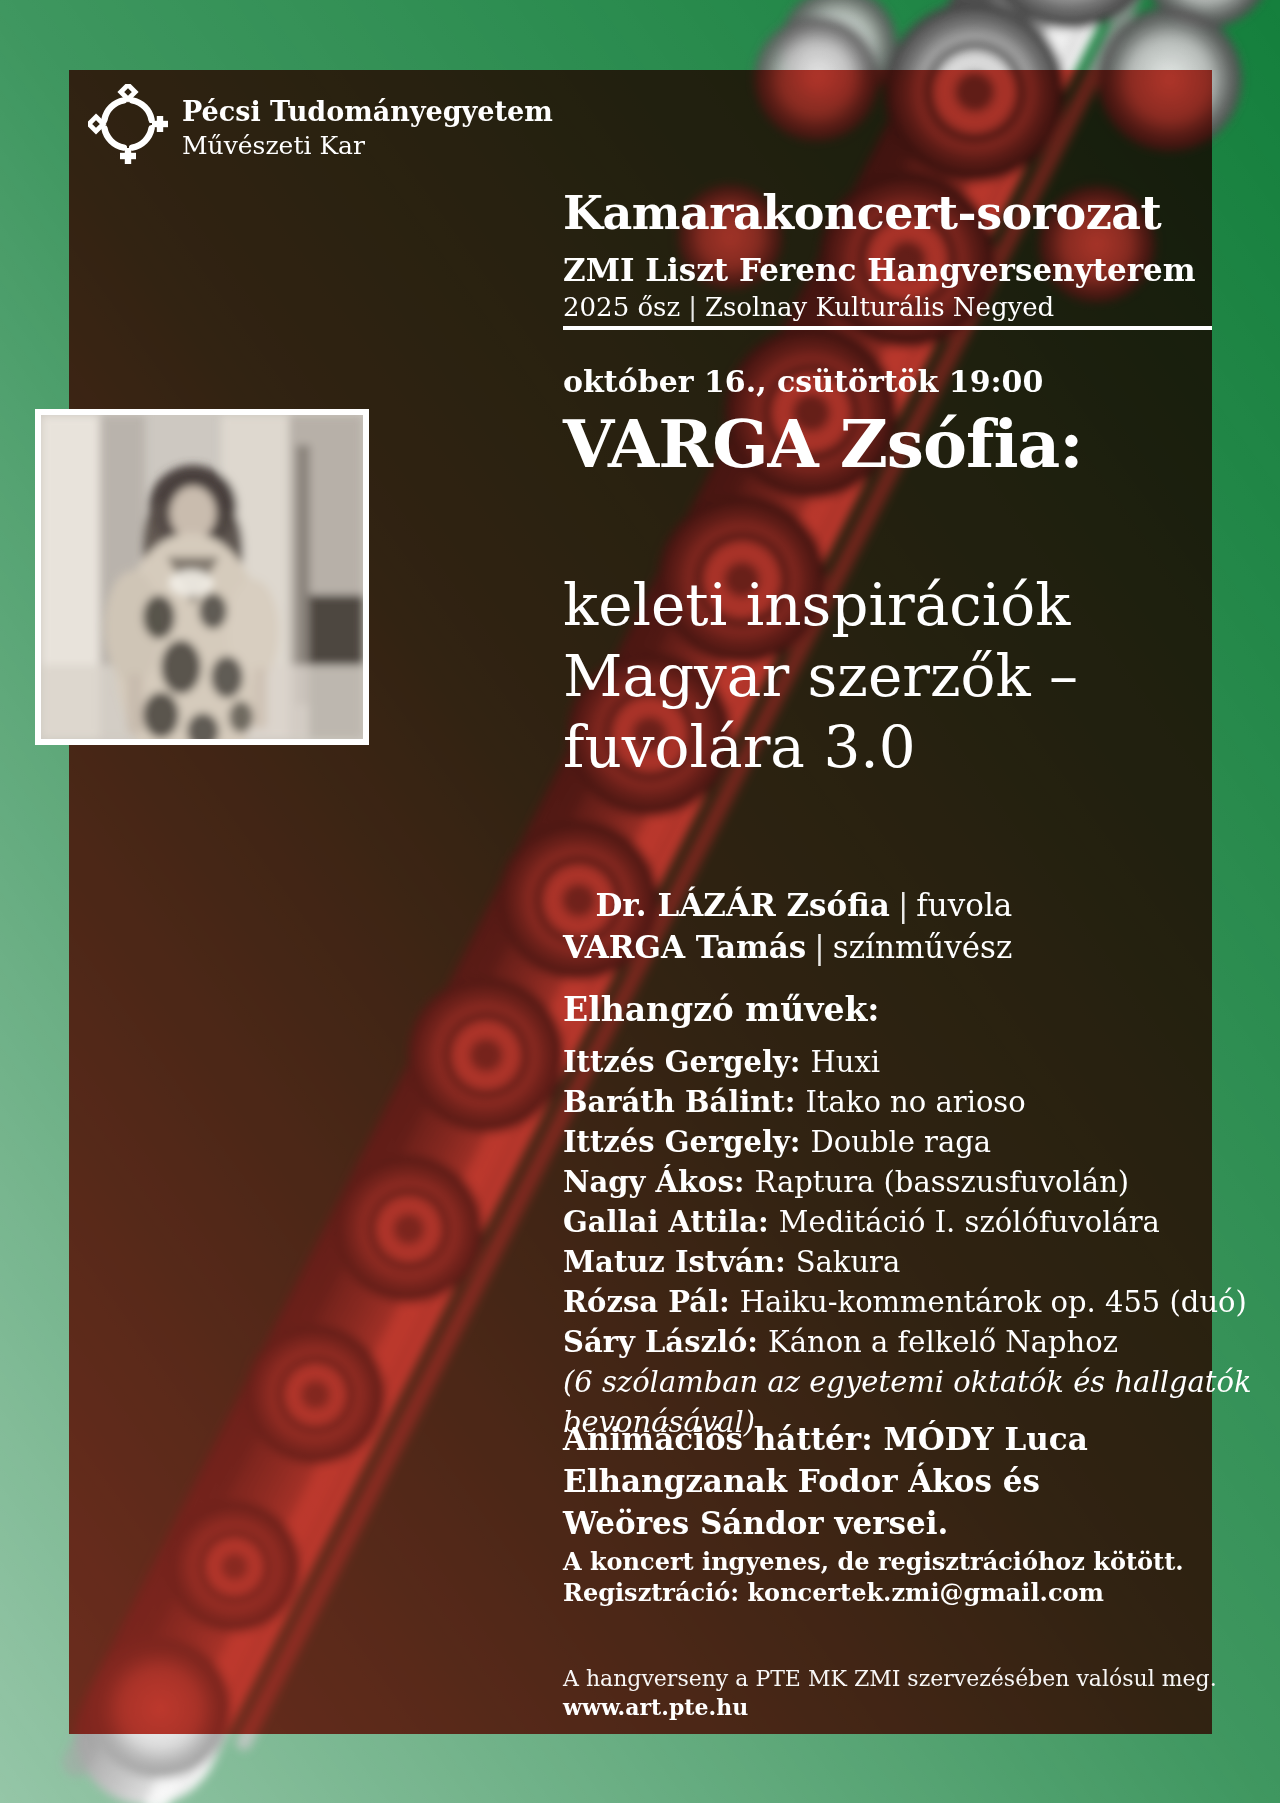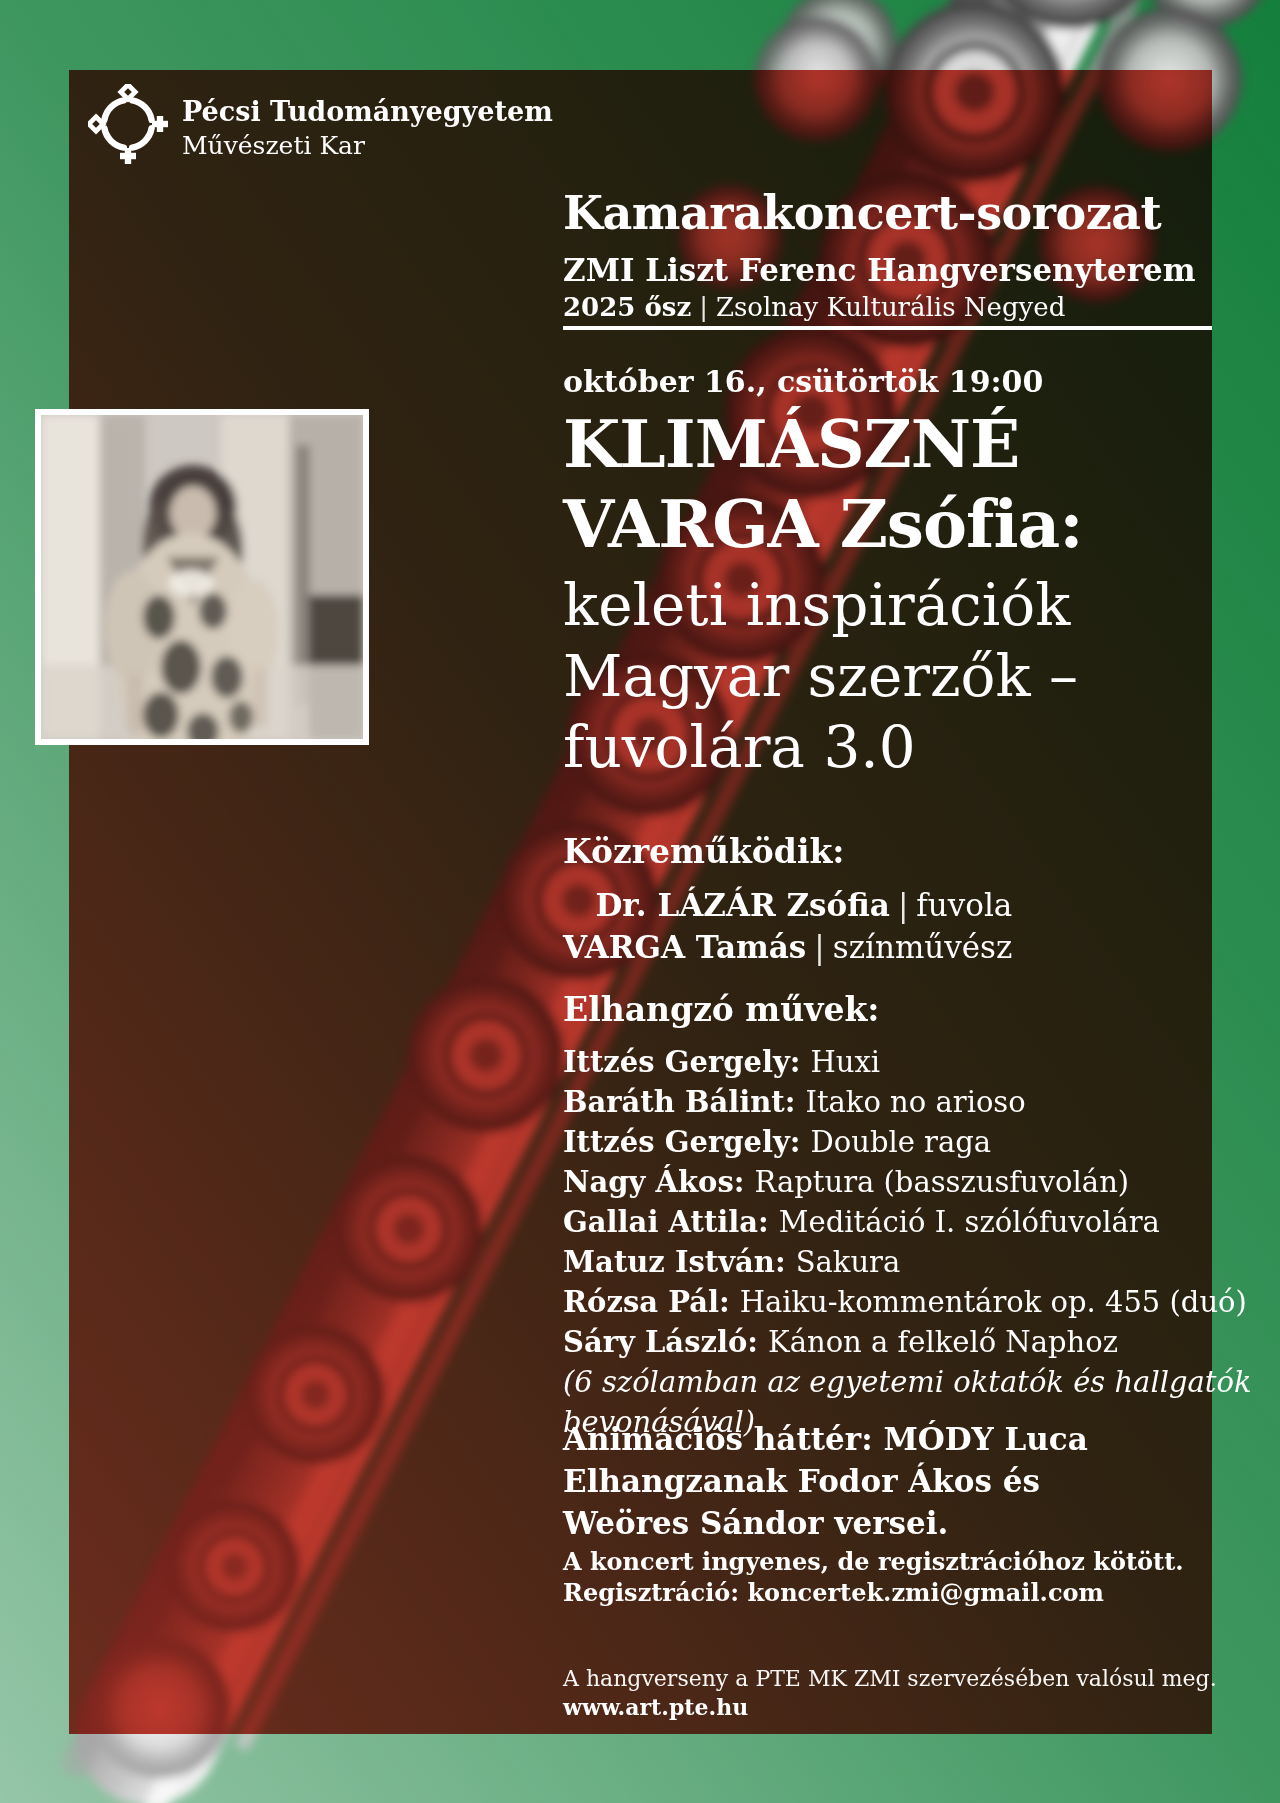--- a/index.html
+++ b/index.html
@@ -21,21 +21,21 @@
   .content{position:absolute;inset:0;z-index:4;color:#ffffff;}
   .abs{position:absolute;white-space:nowrap;}
 
   .logo-mark{left:88px;top:84px;width:80px;height:80px;}
   .logo-org{left:182px;top:96px;font-size:27px;font-weight:bold;}
   .logo-faculty{left:182px;top:131px;font-size:25px;font-weight:normal;}
 
   .series-title{left:563px;top:186px;font-size:46px;font-weight:bold;letter-spacing:-0.5px;}
   .venue{left:563px;top:252px;font-size:31px;font-weight:bold;}
   .season-line{left:563px;top:292px;font-size:26px;}
-  .season-line .b{font-weight:bold;margin-top:20px;}
+  .season-line .b{font-weight:normal;margin-top:20px;}
   .sep{font-weight:normal;opacity:.9;padding:0 8px;}
   .divider{left:563px;top:326px;width:649px;height:4px;background:#ffffff;}
 
   .event-datetime{left:563px;top:364px;font-size:30px;font-weight:bold;}
   .event-title{left:563px;top:404px;font-size:66px;line-height:80px;font-weight:bold;letter-spacing:-1px;}
   .event-subtitle{left:563px;top:570px;font-size:58px;line-height:71px;font-weight:normal;}
 
   .performers-heading{left:563px;top:832px;font-size:33px;font-weight:bold;}
   .performers{left:563px;top:884px;font-size:31px;line-height:42px;text-align:right;}
   .performers .name{font-weight:bold;}
@@ -223,30 +223,28 @@
 
     <div class="abs series-title">Kamarakoncert-sorozat</div>
     <div class="abs venue">ZMI Liszt Ferenc Hangversenyterem</div>
     <div class="abs season-line">
       <span class="b">2025 ősz</span><span class="sep">|</span><span>Zsolnay Kulturális Negyed</span>
     </div>
     <div class="abs divider"></div>
 
     <div class="abs event-datetime">október 16., csütörtök 19:00</div>
     <div class="abs event-title">
-      <div>KLIMÁSZNÉ</div>
       <div>VARGA Zsófia:</div>
     </div>
     <div class="abs event-subtitle">
       <div>keleti inspirációk</div>
       <div>Magyar szerzők –</div>
       <div>fuvolára 3.0</div>
     </div>
 
-    <div class="abs performers-heading">Közreműködik:</div>
     <div class="abs performers">
       <div>
         <span class="name">Dr. LÁZÁR Zsófia</span><span class="sep">|</span><span class="role">fuvola</span>
       </div>
       <div>
         <span class="name">VARGA Tamás</span><span class="sep">|</span><span class="role">színművész</span>
       </div>
     </div>
 
     <div class="abs program-heading">Elhangzó művek:</div>

